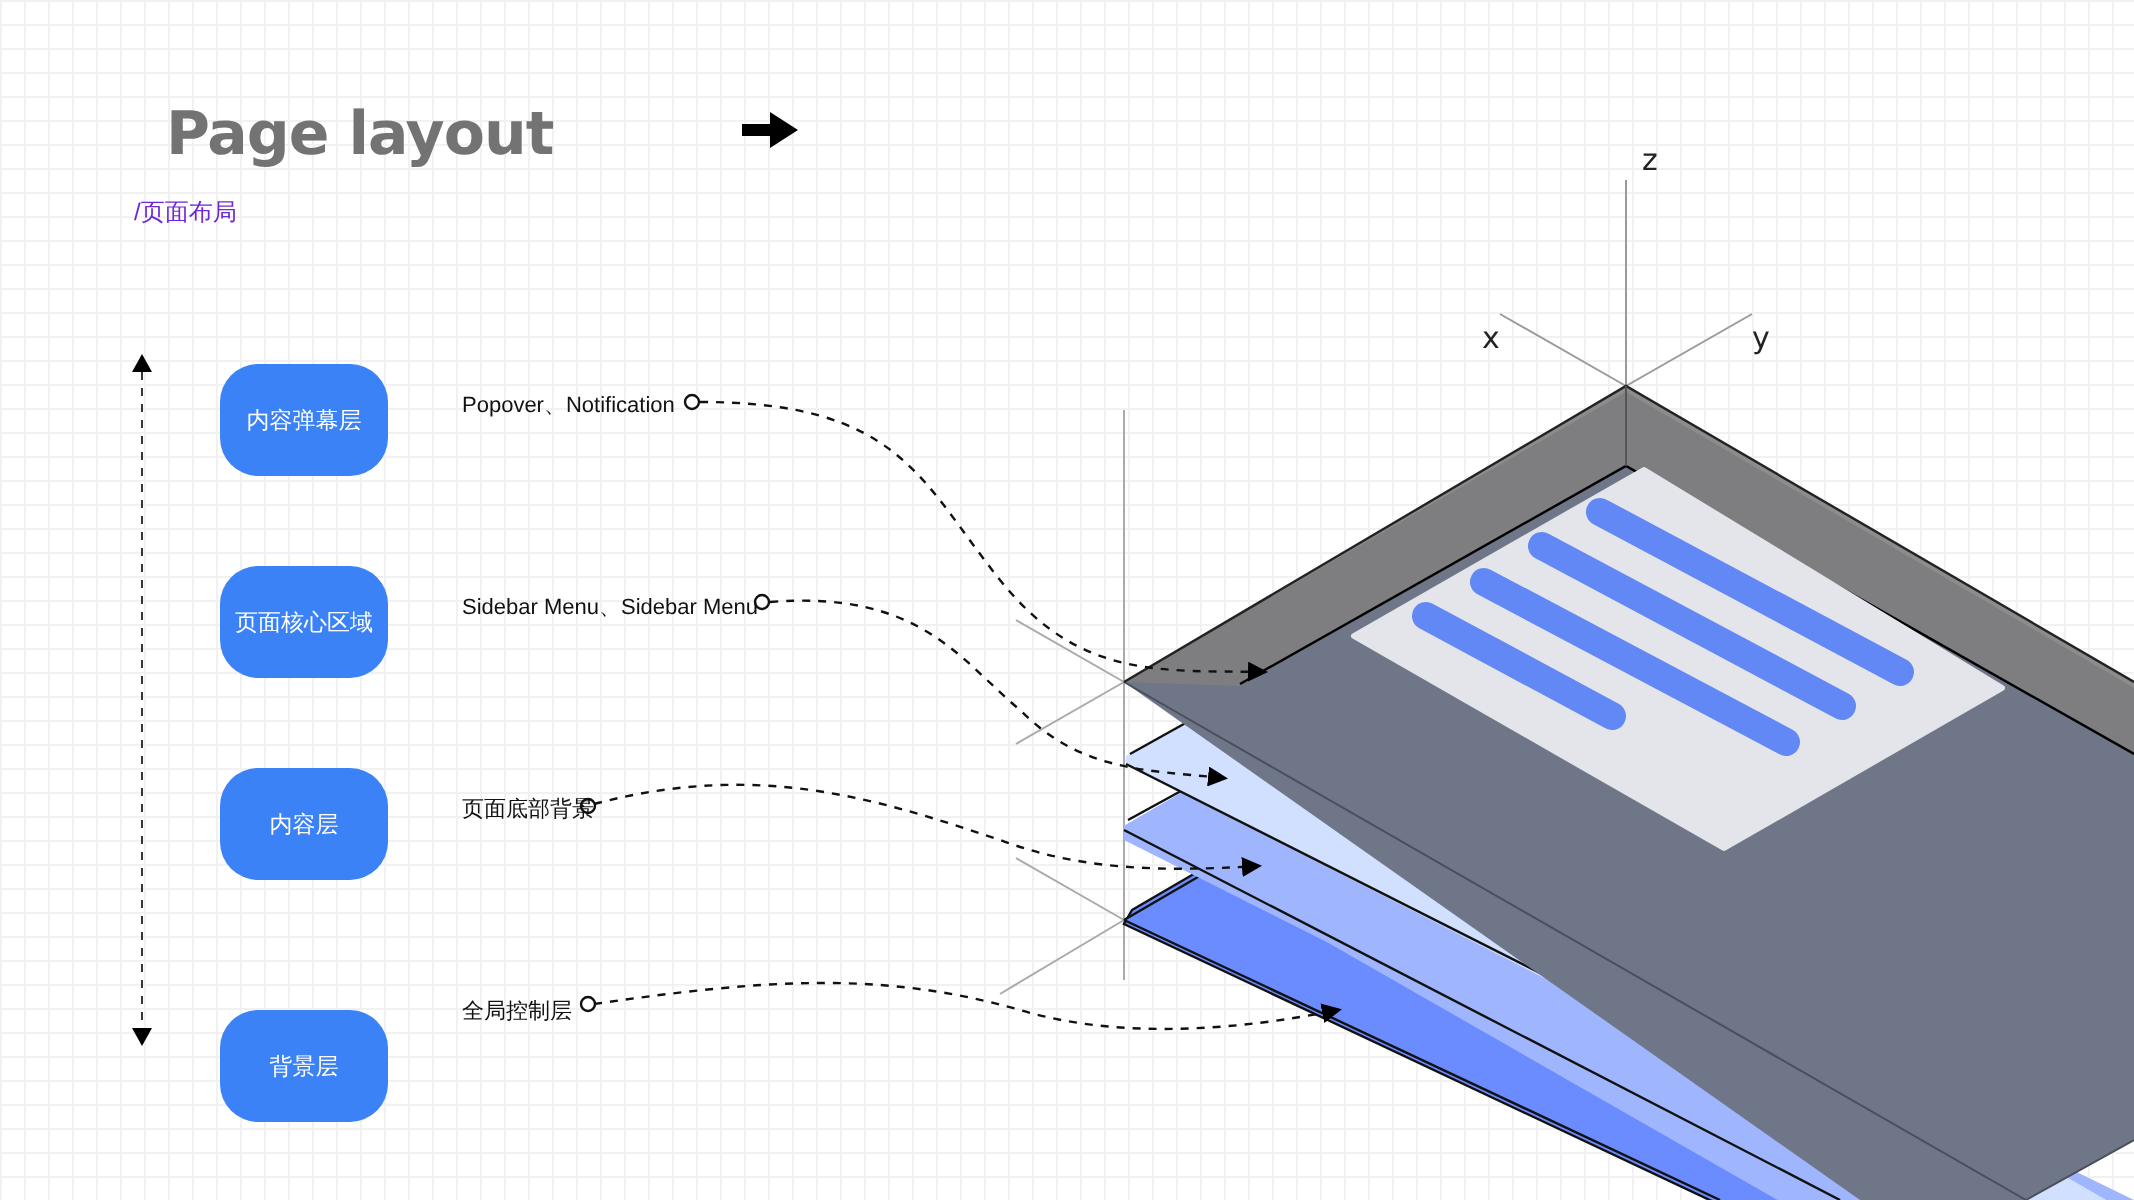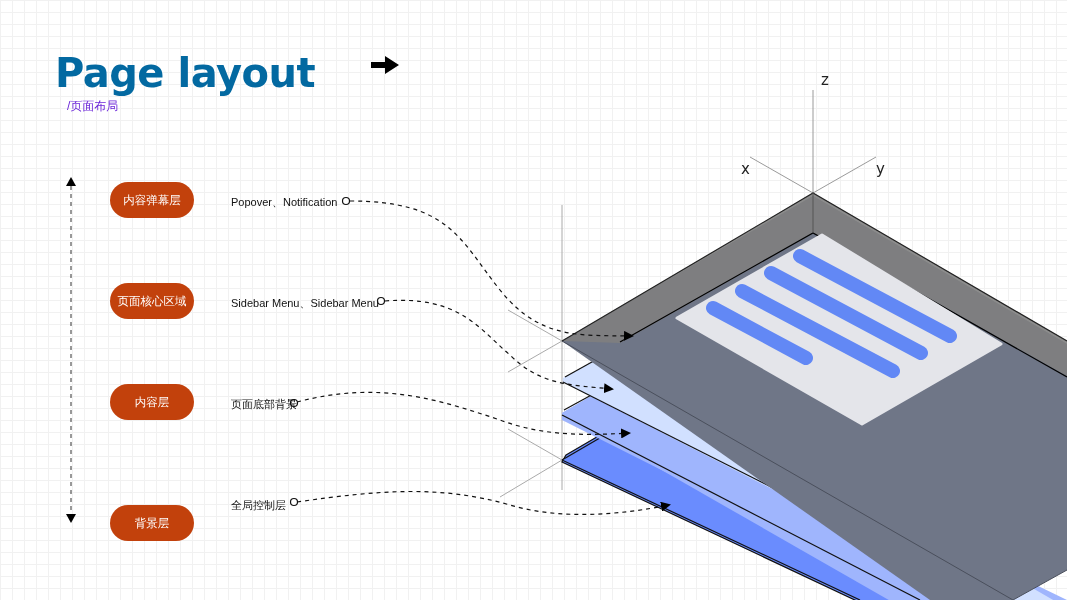--- a/index.html
+++ b/index.html
@@ -7,32 +7,32 @@
     width: 1067px; height: 600px; overflow: hidden; position: relative;
     background-color: #ffffff;
     background-image:
       linear-gradient(to right, #f1f1f1 1px, transparent 1px),
       linear-gradient(to bottom, #f1f1f1 1px, transparent 1px);
     background-size: 12px 12px;
     font-family: "Liberation Sans", "DejaVu Sans", sans-serif;
     color: #111;
   }
   .title {
-    position: absolute; left: 55px; top: 50px;
+    position: absolute; left: 83px; top: 50px;
     font-family: "DejaVu Sans", sans-serif; font-weight: bold;
-    font-size: 40px; letter-spacing: -0.5px; color: #0369a1;
+    font-size: 30px; letter-spacing: -0.5px; color: #737373;
   }
   .subtitle {
     position: absolute; left: 67px; top: 98px;
     font-size: 12px; color: #6d28d9;
   }
   .title-arrow { position: absolute; left: 371px; top: 56px; }
   .pill {
-    position: absolute; left: 110px; width: 84px; height: 36px;
-    border-radius: 19px; background: #c2410c; color: #fff;
+    position: absolute; left: 110px; width: 84px; height: 56px;
+    border-radius: 19px; background: #3b82f6; color: #fff;
     font-size: 11.5px; display: flex; align-items: center; justify-content: center;
     font-family: "DejaVu Sans", sans-serif;
   }
   .desc {
     position: absolute; left: 189px; font-size: 11px; color: #111;
     font-family: Liberation Sans, sans-serif;
     padding-left: 42px;
   }
   svg.scene { position: absolute; left: 0; top: 0; }
   .axis-label { font-family: "DejaVu Sans", sans-serif; font-size: 15px; fill: #222; }

